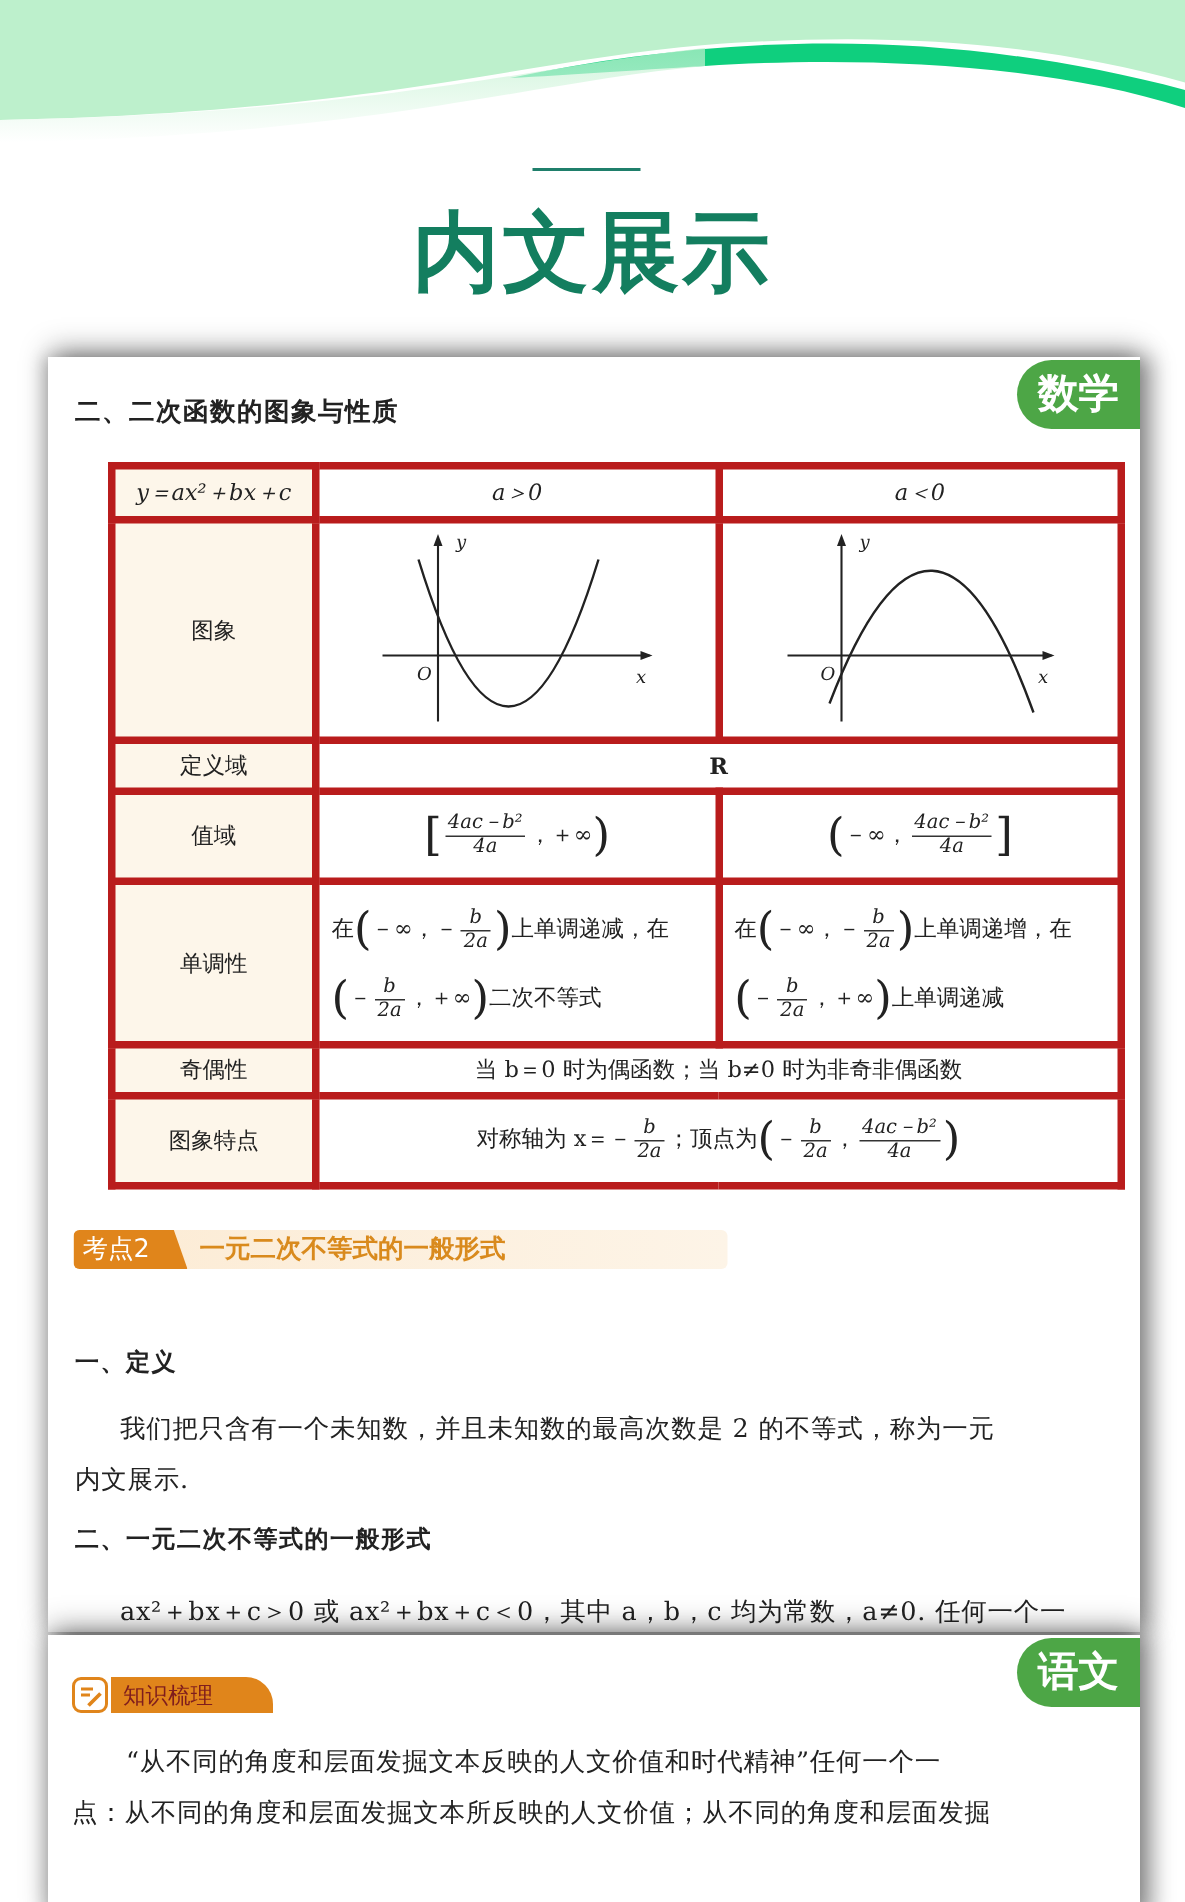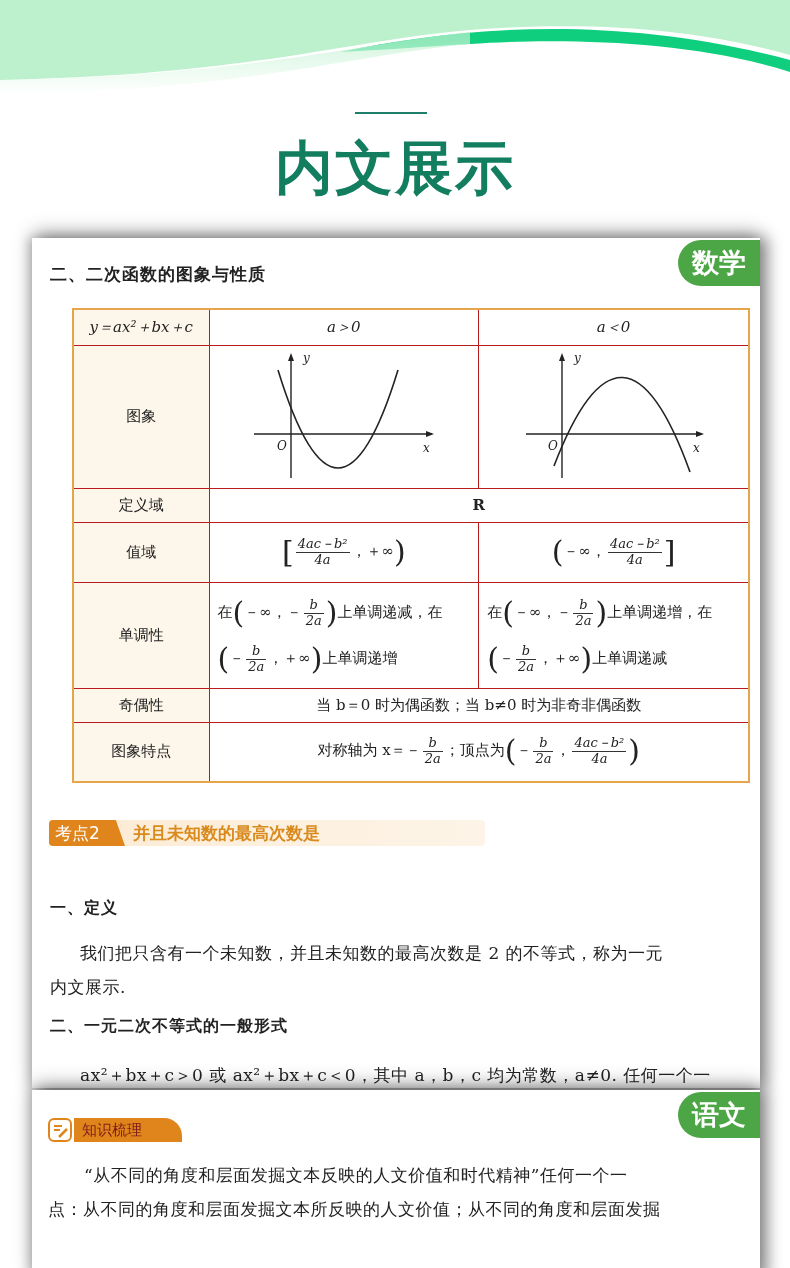--- a/index.html
+++ b/index.html
@@ -38,21 +38,21 @@
   .card-chinese .subject-tag { top: 2px; }
   .sec-heading {
     position: absolute; font-family: "DejaVu Sans", "Liberation Sans", sans-serif;
     font-weight: bold; font-size: 17px; color: #222; letter-spacing: 1px;
   }
   table.props {
     position: absolute; left: 40px; top: 70px; width: 678px;
     border-collapse: collapse; font-size: 15px;
     border: 2px solid #e6a54a;
   }
-  table.props td { border: 1px solid #b91c1c; text-align: center; vertical-align: middle; }
+  table.props td { border: 5px solid #b91c1c; text-align: center; vertical-align: middle; }
   table.props td.lab { background: #fdf6ea; width: 136px; font-family: "DejaVu Sans", "Liberation Sans", sans-serif; font-size: 15px; }
   table.props td.hd { background: #fdf6ea; font-style: italic; font-size: 15px; }
   .frac { display: inline-flex; flex-direction: column; vertical-align: middle; text-align: center; margin: 0 2px; line-height: 1.15; }
   .frac .num { border-bottom: 1px solid #333; padding: 0 2px; font-size: 13px; font-style: italic; }
   .frac .den { font-size: 13px; font-style: italic; padding: 0 2px; }
   .big { font-size: 30px; font-weight: 200; vertical-align: middle; line-height: 1; }
   .mono-cell { text-align: left !important; padding: 6px 8px; font-size: 15px; line-height: 46px; }
   .kp-banner {
     position: absolute; left: 17px; top: 582px; width: 436px; height: 26px;
     background: linear-gradient(90deg, #fcebd4, #fdf4e7);
@@ -162,21 +162,21 @@
     <tr style="height:106px;">
       <td class="lab">单调性</td>
       <td class="mono-cell">
         <div><span>在</span><span class="big">(</span><span>－∞，－</span><span class="frac">
                 <span class="num">b</span>
                 <span class="den">2a</span>
               </span><span class="big">)</span><span>上单调递减，在</span></div>
         <div><span class="big">(</span><span>－</span><span class="frac">
                 <span class="num">b</span>
                 <span class="den">2a</span>
-              </span><span>，＋∞</span><span class="big">)</span><span>上单调递增</span></div>
+              </span><span>，＋∞</span><span class="big">)</span><span>二次不等式</span></div>
       </td>
       <td class="mono-cell">
         <div><span>在</span><span class="big">(</span><span>－∞，－</span><span class="frac">
                 <span class="num">b</span>
                 <span class="den">2a</span>
               </span><span class="big">)</span><span>上单调递增，在</span></div>
         <div><span class="big">(</span><span>－</span><span class="frac">
                 <span class="num">b</span>
                 <span class="den">2a</span>
               </span><span>，＋∞</span><span class="big">)</span><span>上单调递减</span></div>
@@ -199,21 +199,21 @@
               <span class="num">4ac－b²</span>
               <span class="den">4a</span>
             </span><span class="big">)</span>
       </td>
     </tr>
   </tbody>
     </table>
 
   <div class="kp-banner">
     <div class="kp-tag">考点2</div>
-    <div class="kp-title">并且未知数的最高次数是</div>
+    <div class="kp-title">一元二次不等式的一般形式</div>
   </div>
 
   <div class="sec-heading" style="left:18px; top:660px; font-size:16px;">一、定义</div>
   <div class="para" style="left:18px; top:698px; width:700px;">
     <div style="text-indent:30px;">我们把只含有一个未知数，并且未知数的最高次数是 2 的不等式，称为一元</div>
     <div>内文展示.</div>
   </div>
   <div class="sec-heading" style="left:18px; top:778px; font-size:16px;">二、一元二次不等式的一般形式</div>
   <div class="para" style="left:48px; top:820px; width:680px;">ax²＋bx＋c＞0 或 ax²＋bx＋c＜0，其中 a，b，c 均为常数，a≠0. 任何一个一</div>
 </div>

